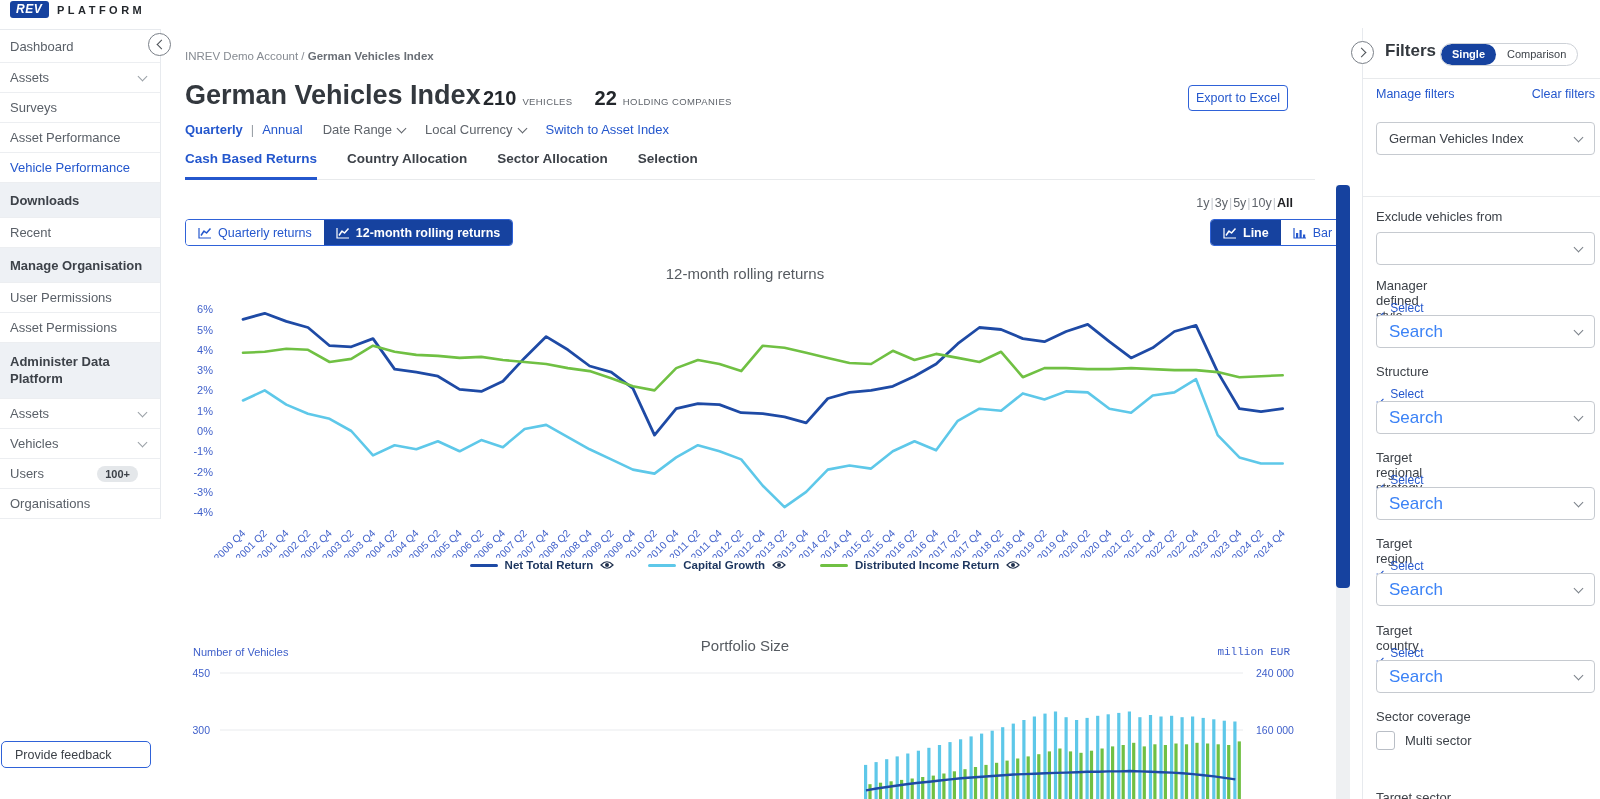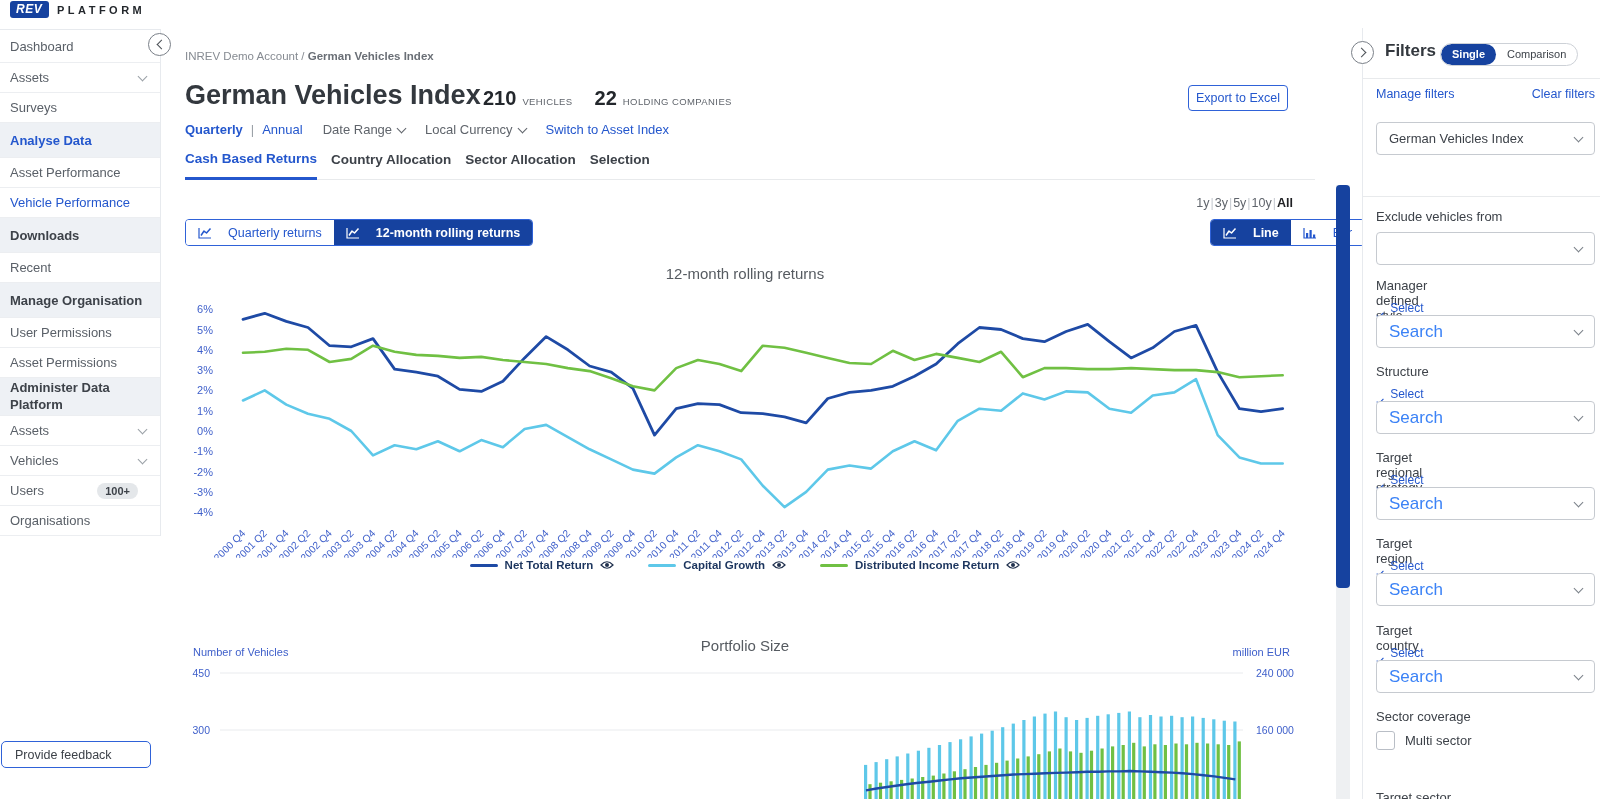--- a/index.html
+++ b/index.html
@@ -13,21 +13,21 @@
   .brand{left:57px;top:4px;font-size:11px;font-weight:700;letter-spacing:3.5px;color:#23272c;}
 
   
   .sidebar{left:0;top:29px;width:160px;border-top:1px solid #e7eaee;border-right:1px solid #e7eaee;
     background:#fff;}
   .side-row{box-sizing:border-box;width:160px;display:flex;align-items:center;
     padding-left:10px;border-bottom:1px solid #eceef1;font-size:13px;}
   .side-item{height:30px;color:#5a6068;cursor:pointer;}
   .side-item.first{height:33px;}
   .side-header{height:35px;background:#eef1f5;font-weight:700;color:#3d4249;}
-  .side-header.tall{height:38px;line-height:1.25;padding-right:12px;}
+  .side-header.tall{height:56px;line-height:1.25;padding-right:12px;}
   .active-blue{color:#2457cd !important;}
   .side-chev{margin-left:auto;margin-right:14px;color:#9aa0a6;}
   .badge{margin-left:auto;margin-right:22px;background:#e4e7ea;border-radius:10px;
     padding:2px 8px;font-size:11px;font-weight:700;color:#3d4249;}
   .chev{display:inline-block;width:6px;height:6px;border-right:1.6px solid currentColor;
     border-bottom:1.6px solid currentColor;}
   .chev.down{transform:rotate(45deg);margin-top:-3px;}
   .chev.left{transform:rotate(135deg);margin-left:3px;}
   .chev.right{transform:rotate(-45deg);margin-right:3px;}
   .collapse-btn{position:absolute;width:23px;height:23px;border-radius:50%;background:#fff;
@@ -46,46 +46,46 @@
   .stat-val{font-size:20px;font-weight:700;color:#23272c;}
   .stat-lab{font-size:9.5px;color:#5f646b;letter-spacing:.4px;margin-right:16px;}
   .export-btn{left:1188px;top:85px;width:100px;height:26px;border:1.3px solid #2f62d8;border-radius:4px;
     background:#fff;color:#2457cd;font-size:12.5px;position:absolute;cursor:pointer;font-family:inherit;}
   .ctrlrow{left:185px;top:122px;display:flex;align-items:center;gap:8px;font-size:13px;}
   .blue-b{color:#2457cd;font-weight:700;}
   .blue{color:#2457cd;}
   .gray{color:#5f646b;}
   .sep{color:#9aa0a6;}
   .ctrl-gap{margin-left:12px;display:flex;align-items:center;gap:6px;cursor:pointer;}
-  .tabs{left:185px;top:151px;display:flex;gap:14px;width:1130px;border-bottom:1px solid #e8eaec;align-items:center;}
+  .tabs{left:185px;top:151px;display:flex;gap:30px;width:1130px;border-bottom:1px solid #e8eaec;}
   .tab{font-size:13.5px;font-weight:600;color:#3d4249;padding-bottom:11px;cursor:pointer;}
   .tab.active{color:#2457cd;font-weight:700;border-bottom:3px solid #2457cd;margin-bottom:-1px;}
 
   
   .range{left:1147px;top:196px;width:146px;display:flex;justify-content:flex-end;gap:1px;
     font-size:12.5px;align-items:center;}
   .range-opt{color:#5f646b;cursor:pointer;}
   .range-opt.active{color:#202124;font-weight:700;}
   .range-sep{color:#c6cad0;}
   .segmented{display:flex;border:1.3px solid #2f62d8;border-radius:4px;overflow:hidden;height:25px;}
-  .seg{display:flex;align-items:center;gap:16px;padding:0 12px;font-size:12.5px;color:#2457cd;
+  .seg{display:flex;align-items:center;gap:6px;padding:0 12px;font-size:12.5px;color:#2457cd;
     background:#fff;cursor:pointer;white-space:nowrap;}
   .seg.on{background:#16429f;color:#fff;font-weight:700;}
   .view-toggle{left:185px;top:219px;}
   .type-toggle{left:1210px;top:219px;}
 
   .chart-title{left:180px;top:265px;width:1130px;text-align:center;font-size:15px;color:#565b61;}
   .legend{left:180px;top:559px;width:1130px;display:flex;justify-content:center;gap:34px;align-items:center;}
   .leg-item{display:flex;align-items:center;gap:7px;}
   .leg-swatch{width:28px;height:3px;border-radius:2px;}
   .leg-lab{font-size:11.5px;font-weight:700;color:#1c355e;}
 
   .pf-title{left:180px;top:637px;width:1130px;text-align:center;font-size:15px;color:#565b61;}
   .pf-left{left:193px;top:646px;font-size:11px;color:#3e5fca;}
-  .pf-right{left:1190px;top:646px;width:100px;text-align:right;font-size:11px;color:#3e5fca;}
+  .pf-right{left:1190px;top:646px;width:100px;text-align:right;font-size:11px;color:#3e5fca;font-family:Liberation Mono, monospace;}
 
   
   .sb-track{left:1336px;top:185px;width:14px;height:614px;background:#eef0f2;}
   .sb-thumb{left:1336px;top:185px;width:14px;height:403px;background:#16429f;border-radius:4px;}
 
   
   .fpanel{left:1362px;top:28px;width:238px;height:771px;border-left:1px solid #e7eaee;background:#fff;}
   .f-collapse{left:1351px;top:41px;}
   .f-title{left:1385px;top:41px;font-size:17px;font-weight:700;color:#33383e;}
   .pill{left:1440px;top:43px;display:flex;border:1px solid #cdd1d7;border-radius:12px;height:21px;
@@ -117,23 +117,20 @@
   <nav class="abs sidebar" id="sidebar">
       <div class="side-row side-item first">
         <span>Dashboard</span>
       </div>
       <div class="side-row side-item">
         <span>Assets</span>
         <span class="chev down side-chev"></span>
       </div>
       <div class="side-row side-item">
         <span>Surveys</span>
-      </div>
-      <div class="side-row side-header">
-        <span class="active-blue">Analyse Data</span>
       </div>
       <div class="side-row side-item">
         <span>Asset Performance</span>
       </div>
       <div class="side-row side-item">
         <span class="active-blue">Vehicle Performance</span>
       </div>
       <div class="side-row side-header">
         <span>Downloads</span>
       </div>

